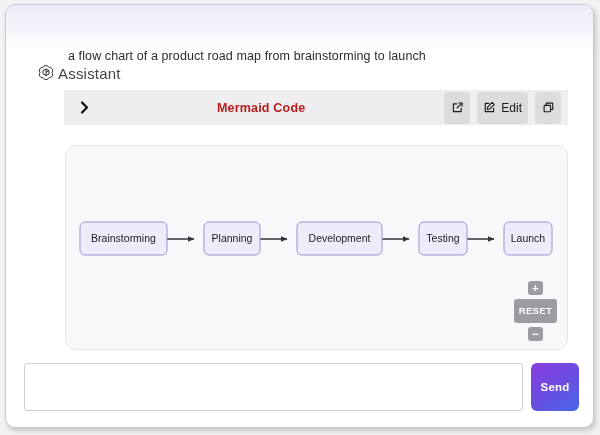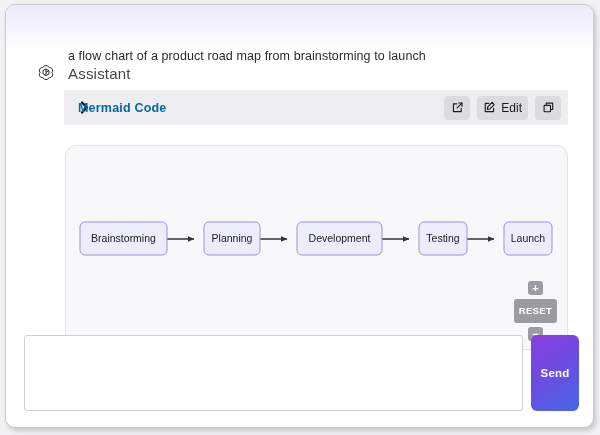--- a/index.html
+++ b/index.html
@@ -59,21 +59,21 @@
     white-space: nowrap;
   }
 
   
   .assistant-row {
     position: absolute;
     left: 30px;
     top: 58px;
     display: flex;
     align-items: center;
-    gap: 12px;
+    gap: 2px;
   }
   .oai-logo { width: 20px; height: 20px; display: block; }
   .assistant-label {
     font-size: 15px;
     color: #44444a;
     letter-spacing: 0.2px;
   }
 
   
   .code-header {
@@ -90,35 +90,36 @@
   .chevron-btn {
     width: 20px; height: 20px;
     display: flex; align-items: center; justify-content: center;
     background: transparent; border: none; cursor: pointer;
     flex: 0 0 auto;
   }
   .chevron-btn svg { display: block; }
 
   .code-title {
     flex: 1 1 auto;
+    text-align: center;
     font-size: 12.5px;
     font-weight: bold;
-    color: #0369a1;
+    color: #b91c1c;
     letter-spacing: 0.2px;
     margin-left: -16px;
   }
 
   .hdr-actions { display: flex; align-items: center; gap: 7px; flex: 0 0 auto; }
   .hdr-btn {
     background: #dcdcde;
     border: none;
     border-radius: 4px;
     height: 24px;
     min-width: 26px;
-    padding: 8px 6px;
+    padding: 16px 6px;
     display: flex;
     align-items: center;
     justify-content: center;
     gap: 5px;
     cursor: pointer;
     color: #1a1a1d;
     font-size: 12px;
     font-family: "Liberation Sans", sans-serif;
   }
   .hdr-btn svg { display: block; }
@@ -182,21 +183,21 @@
   }
   .zoom-sq { width: 15px; height: 14px; }
   .zoom-reset { height: 14px; padding: 12px 5px; letter-spacing: 0.3px; font-size: 9.5px; }
 
   
   .composer {
     position: absolute;
     left: 18px;
     bottom: 16px;
     width: 555px;
-    height: 76px;
+    height: 48px;
     display: flex;
     align-items: stretch;
     gap: 8px;
   }
   .msg-input {
     flex: 1 1 auto;
     background: #ffffff;
     border: 1px solid #cfcfd4;
     border-radius: 3px;
     resize: none;

